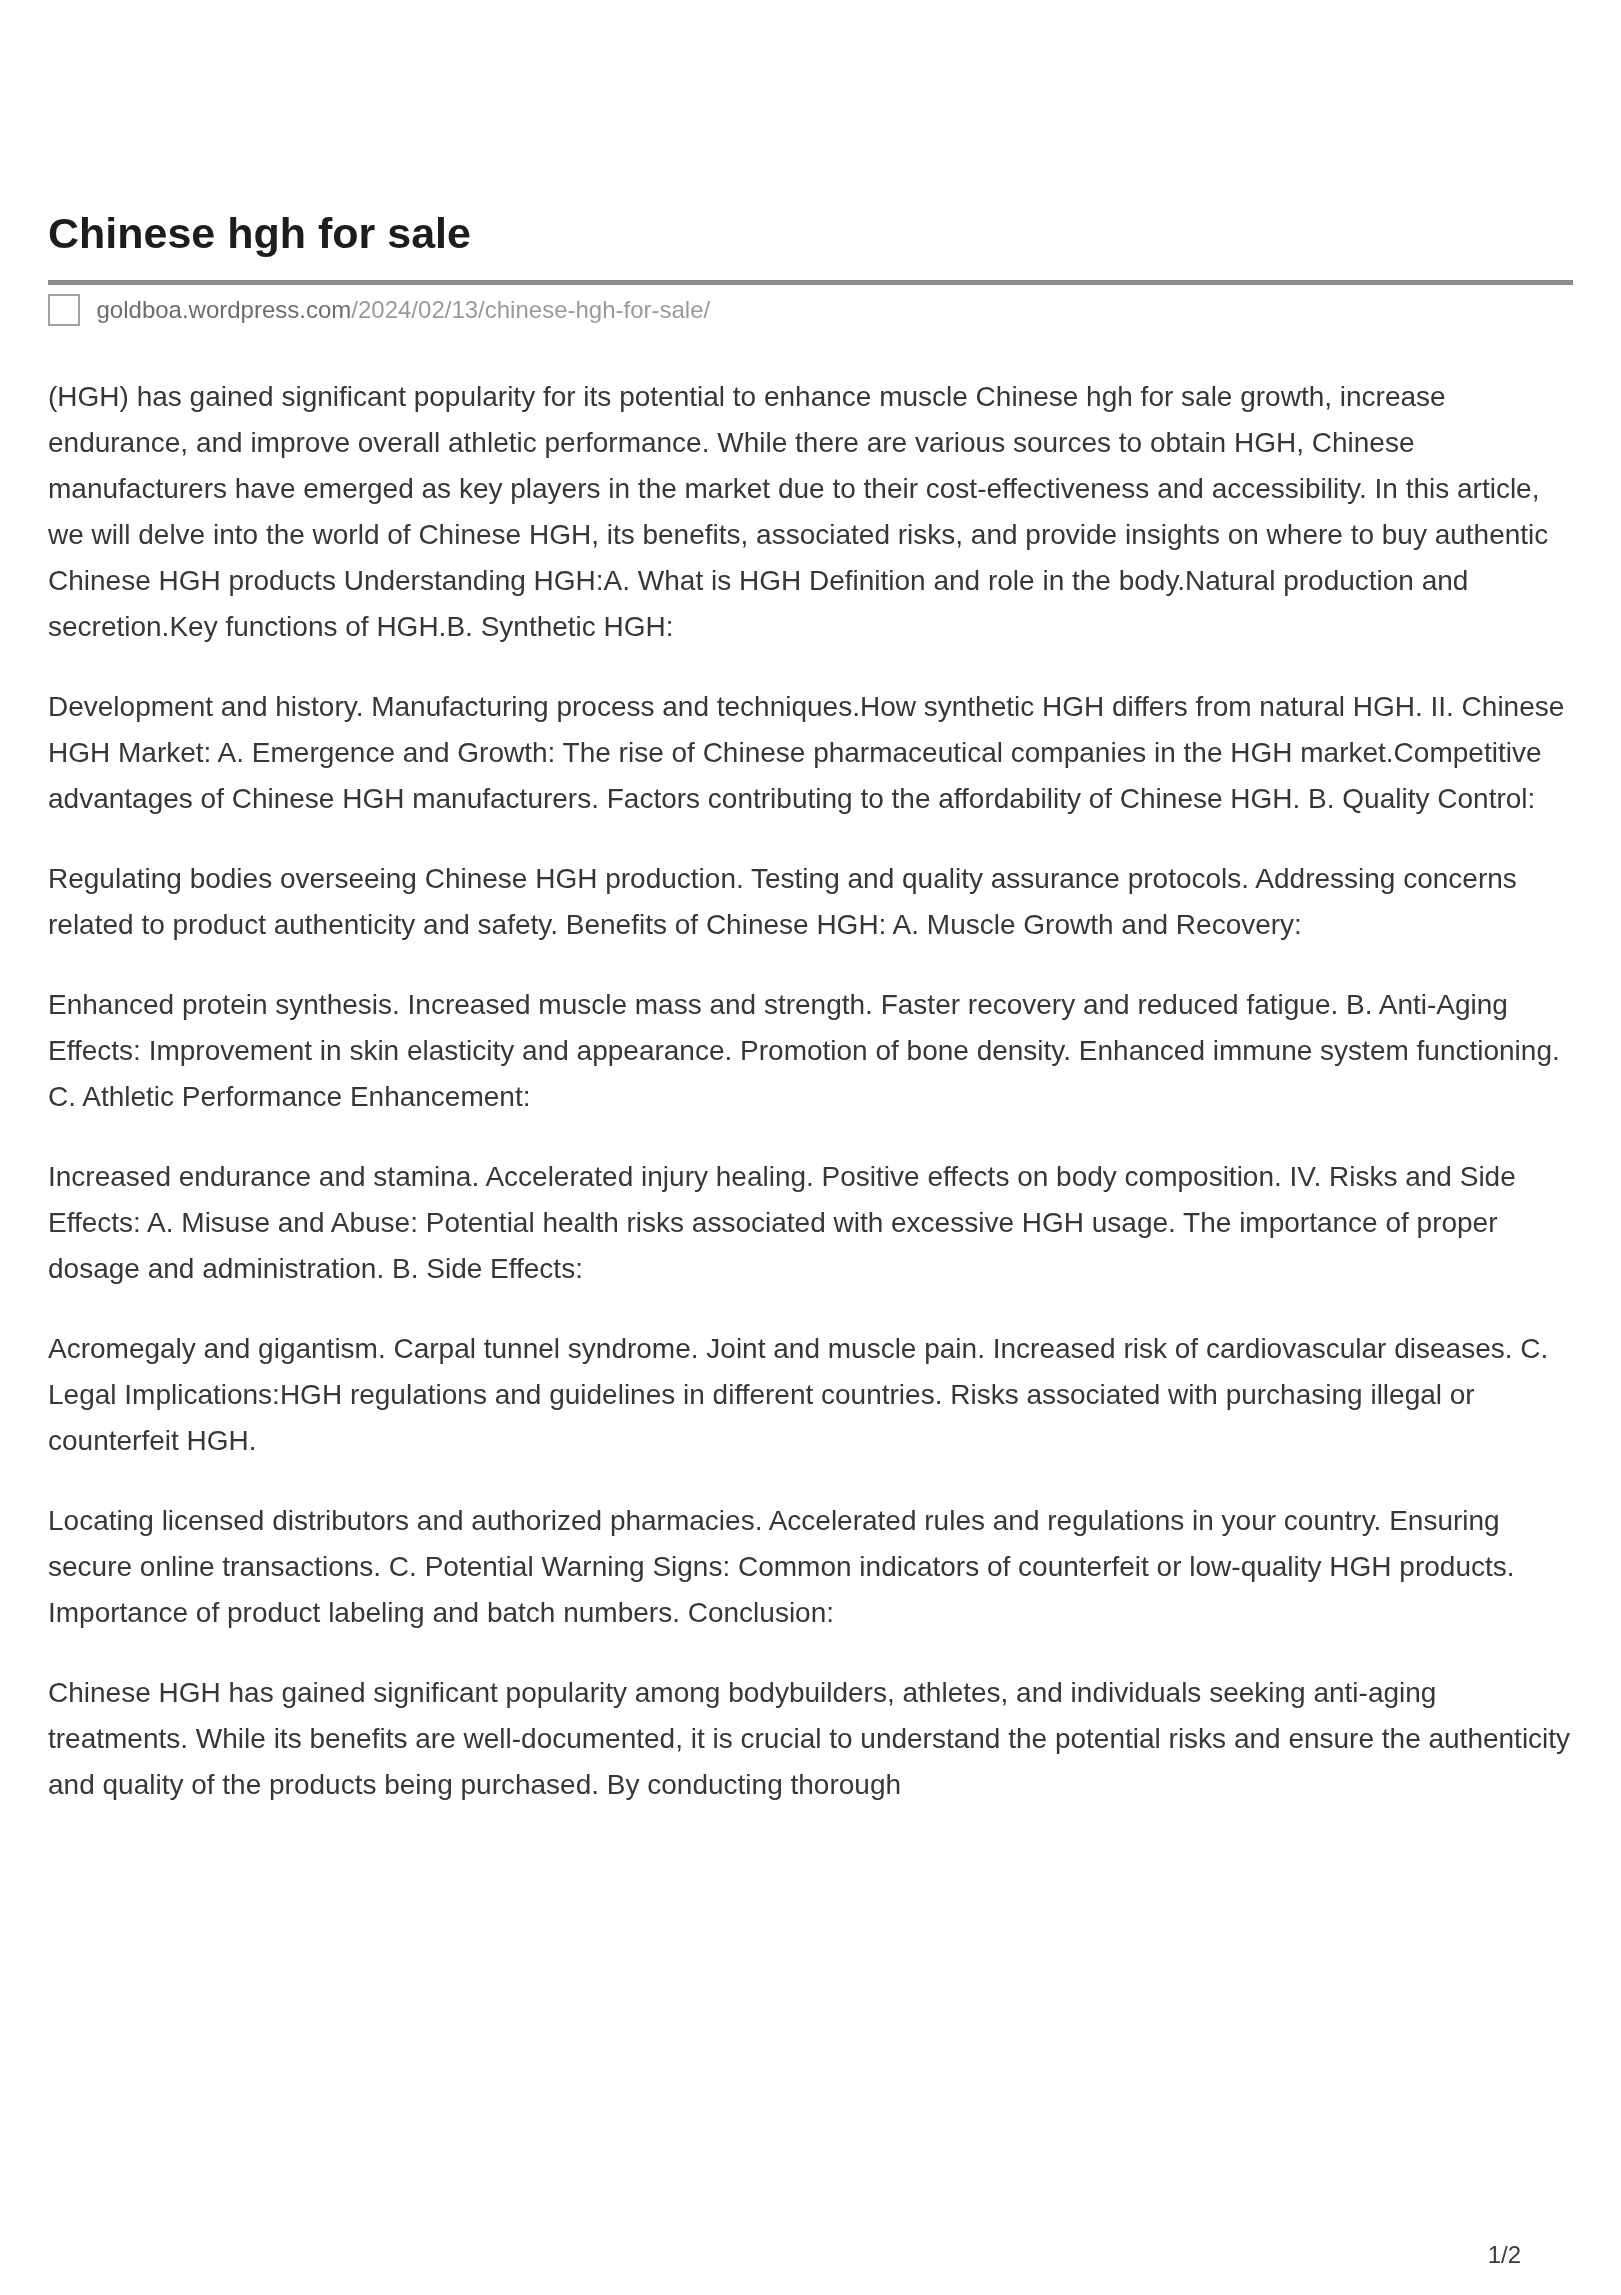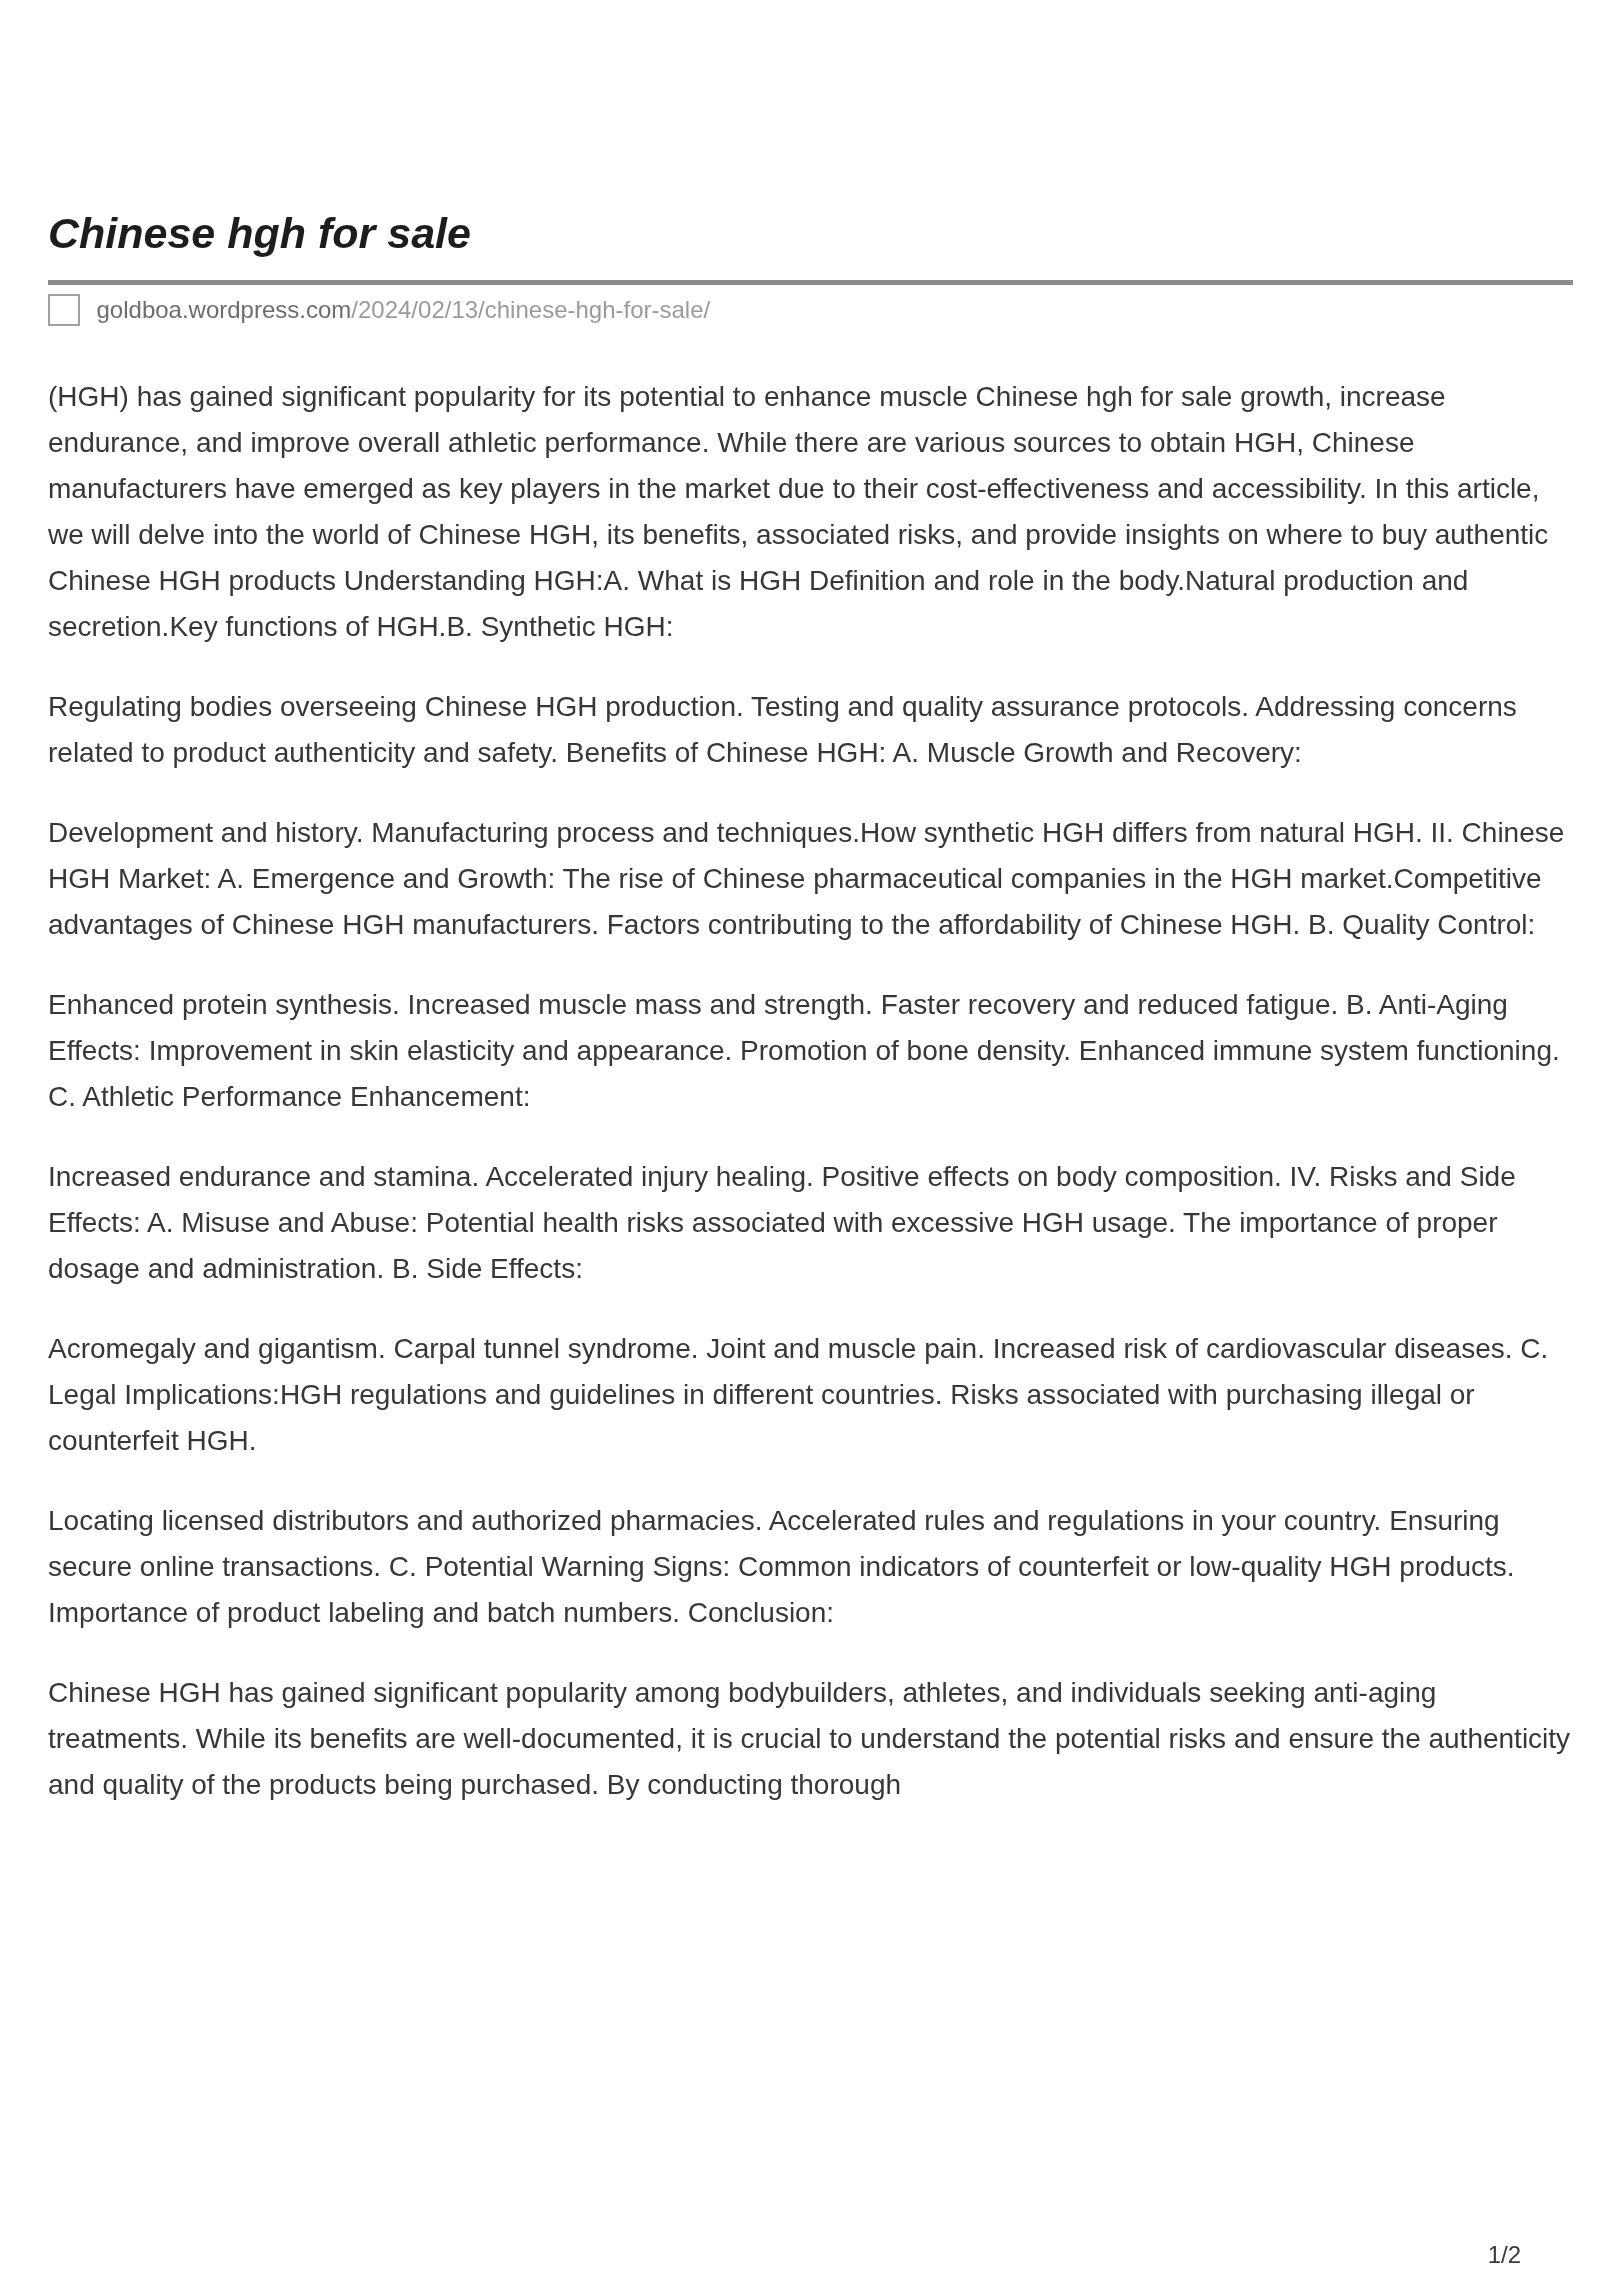--- a/index.html
+++ b/index.html
@@ -21,21 +21,20 @@
     background: #ffffff;
     overflow: hidden;
   }
   h1.doc-title {
     margin: 0 0 22px 0;
     font-size: 43px;
     line-height: 1.15;
     font-weight: 700;
     color: #1d1d1d;
     letter-spacing: 0;
-    font-style: italic;
   }
   .title-rule {
     border: none;
     height: 5px;
     background: #8c8c8c;
     margin: 0 0 9px 0;
   }
   .source-row {
     display: flex;
     align-items: center;
@@ -83,22 +82,22 @@
 
   <hr class="title-rule">
 
   <div class="source-row">
     <span class="favicon-box"></span>
     <span class="source-url"><span class="domain">goldboa.wordpress.com</span><span class="path">/2024/02/13/chinese-hgh-for-sale/</span></span>
   </div>
 
   <article class="body-text">
     <p>(HGH) has gained significant popularity for its potential to enhance muscle Chinese hgh for sale growth, increase endurance, and improve overall athletic performance. While there are various sources to obtain HGH, Chinese manufacturers have emerged as key players in the market due to their cost-effectiveness and accessibility. In this article, we will delve into the world of Chinese HGH, its benefits, associated risks, and provide insights on where to buy authentic Chinese HGH products Understanding HGH:A. What is HGH Definition and role in the body.Natural production and secretion.Key functions of HGH.B. Synthetic HGH:</p>
+    <p>Development and history. Manufacturing process and techniques.How synthetic HGH differs from natural HGH. II. Chinese HGH Market: A. Emergence and Growth: The rise of Chinese pharmaceutical companies in the HGH market.Competitive advantages of Chinese HGH manufacturers. Factors contributing to the affordability of Chinese HGH. B. Quality Control:</p>
     <p>Regulating bodies overseeing Chinese HGH production. Testing and quality assurance protocols. Addressing concerns related to product authenticity and safety. Benefits of Chinese HGH: A. Muscle Growth and Recovery:</p>
-    <p>Development and history. Manufacturing process and techniques.How synthetic HGH differs from natural HGH. II. Chinese HGH Market: A. Emergence and Growth: The rise of Chinese pharmaceutical companies in the HGH market.Competitive advantages of Chinese HGH manufacturers. Factors contributing to the affordability of Chinese HGH. B. Quality Control:</p>
     <p>Enhanced protein synthesis. Increased muscle mass and strength. Faster recovery and reduced fatigue. B. Anti-Aging Effects: Improvement in skin elasticity and appearance. Promotion of bone density. Enhanced immune system functioning. C. Athletic Performance Enhancement:</p>
     <p>Increased endurance and stamina. Accelerated injury healing. Positive effects on body composition. IV. Risks and Side Effects: A. Misuse and Abuse: Potential health risks associated with excessive HGH usage. The importance of proper dosage and administration. B. Side Effects:</p>
     <p>Acromegaly and gigantism. Carpal tunnel syndrome. Joint and muscle pain. Increased risk of cardiovascular diseases. C. Legal Implications:HGH regulations and guidelines in different countries. Risks associated with purchasing illegal or counterfeit HGH.</p>
     <p>Locating licensed distributors and authorized pharmacies. Accelerated rules and regulations in your country. Ensuring secure online transactions. C. Potential Warning Signs: Common indicators of counterfeit or low-quality HGH products. Importance of product labeling and batch numbers. Conclusion:</p>
     <p>Chinese HGH has gained significant popularity among bodybuilders, athletes, and individuals seeking anti-aging treatments. While its benefits are well-documented, it is crucial to understand the potential risks and ensure the authenticity and quality of the products being purchased. By conducting thorough</p>
   </article>
 
   <div class="page-number">1/2</div>
 
 </div>

